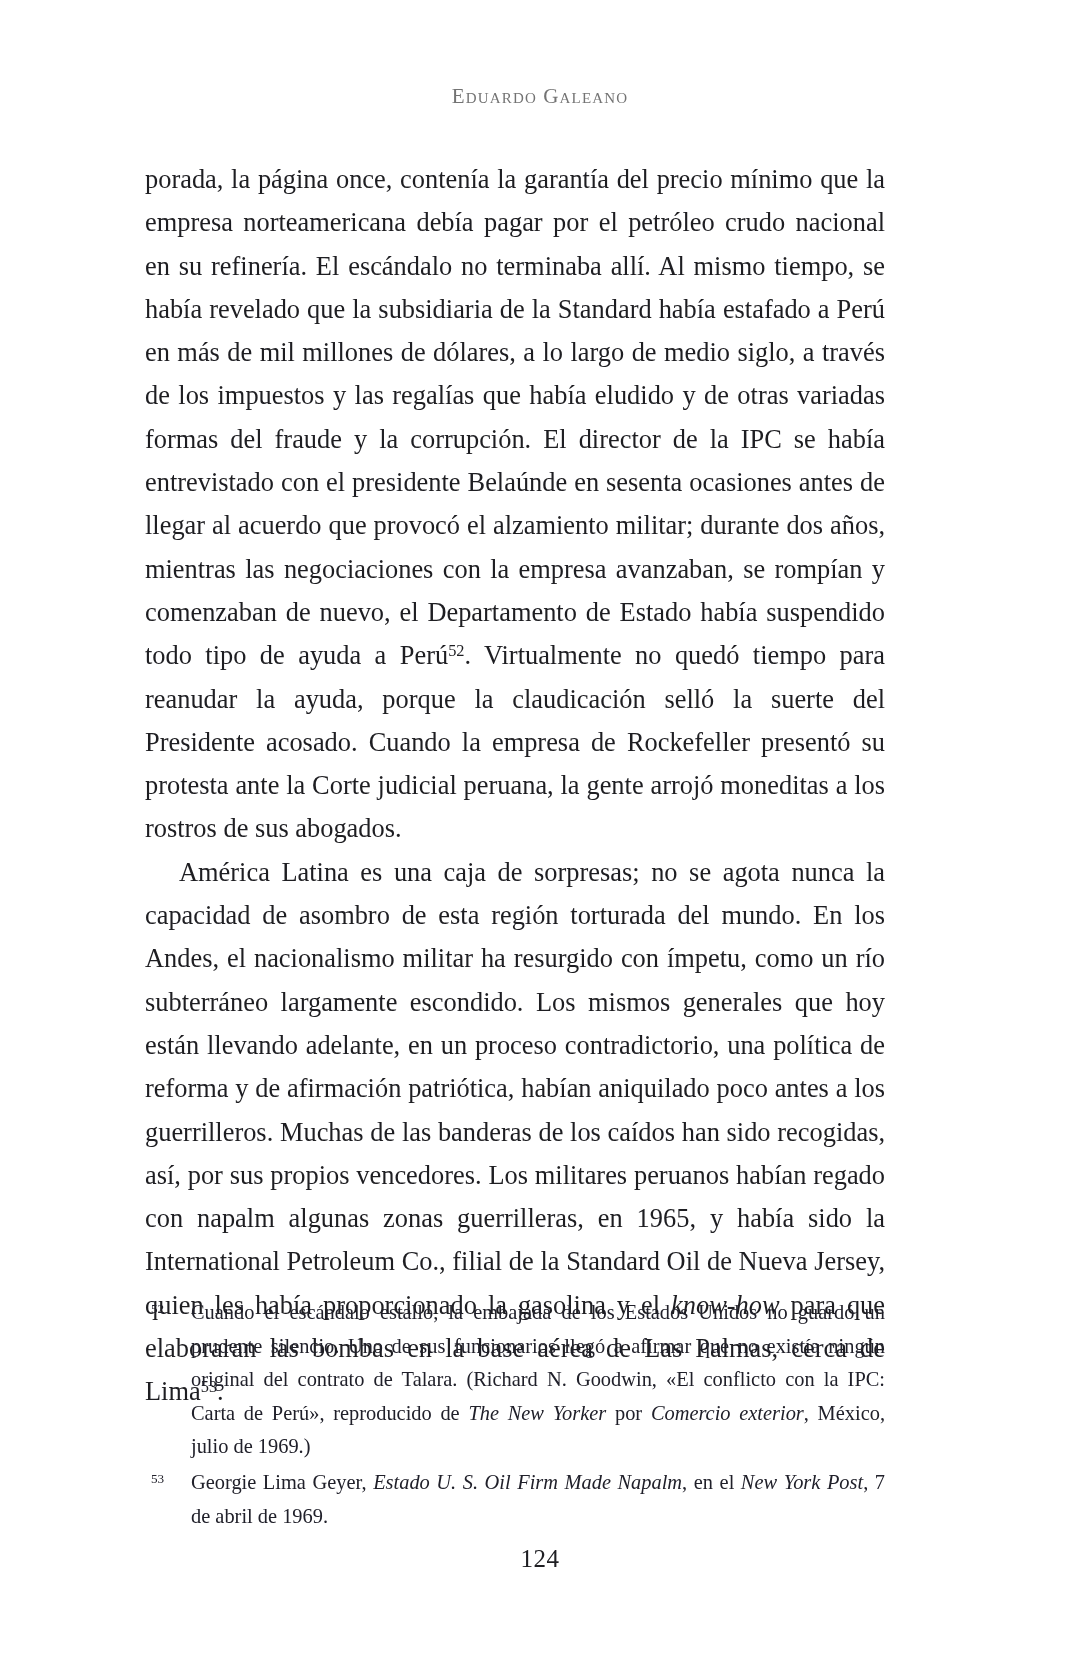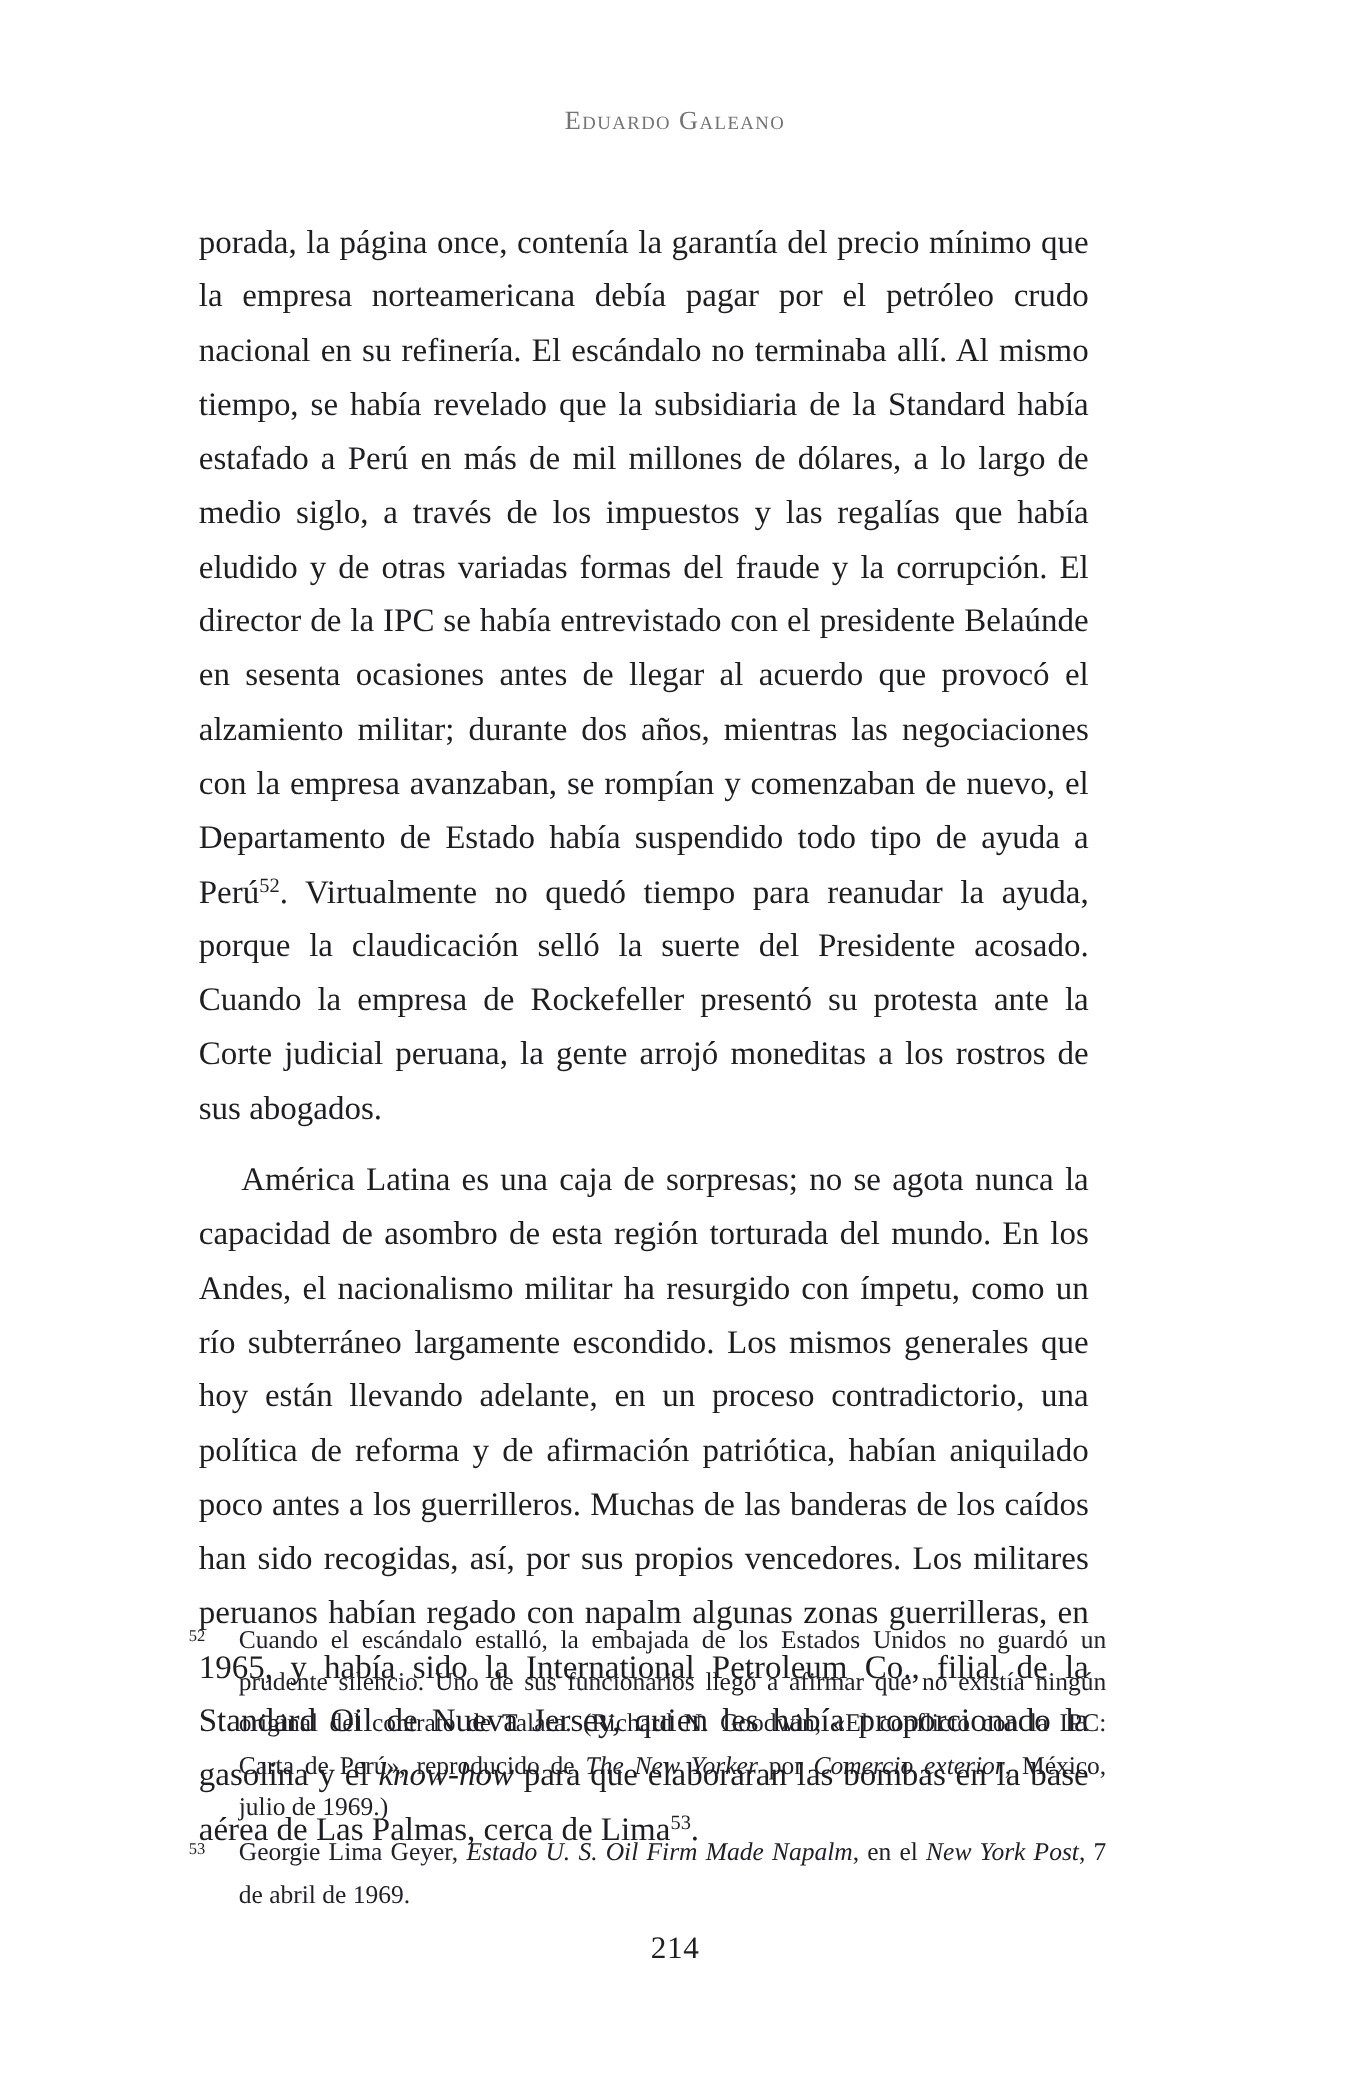--- a/index.html
+++ b/index.html
@@ -37,21 +37,21 @@
   }
 
   
   .textblock {
     position: absolute;
     top: 158px;
     left: 145px;
     width: 740px;
   }
   .body-par {
-    margin: 14px;
+    margin: 0;
     font-size: 26.4px;
     line-height: 43.3px;
     text-align: justify;
     text-justify: inter-word;
     color: #1e1e22;
     hyphens: none;
     -webkit-hyphens: none;
   }
   .body-par.indent {
     text-indent: 34px;
@@ -126,16 +126,16 @@
 
   <div class="footnotes">
 
     <p class="footnote"><span class="fn-num">52</span><span>Cuando el escándalo estalló, la embajada de los Estados Unidos no guardó un prudente silencio. Uno de sus funcionarios llegó a afirmar que no existía ningún original del contrato de Talara. (Richard N. Goodwin, «El conflicto con la IPC: Carta de Perú», reproducido de </span><span class="ital">The New Yorker</span><span> por </span><span class="ital">Comercio exterior</span><span>, México, julio de 1969.)</span></p>
 
     <p class="footnote"><span class="fn-num">53</span><span>Georgie Lima Geyer, </span><span class="ital">Estado U. S. Oil Firm Made Napalm</span><span>, en el </span><span class="ital">New York Post</span><span>, 7 de abril de 1969.</span></p>
 
   </div>
 
   <div class="folio">
-    <span>214</span>
+    <span>124</span>
   </div>
 
 </div>
 
 </body></html>

